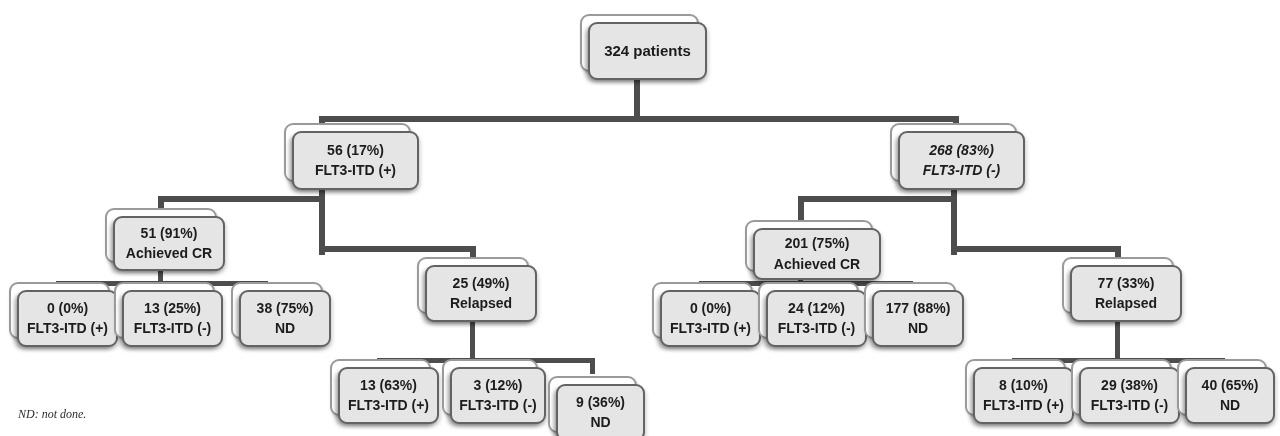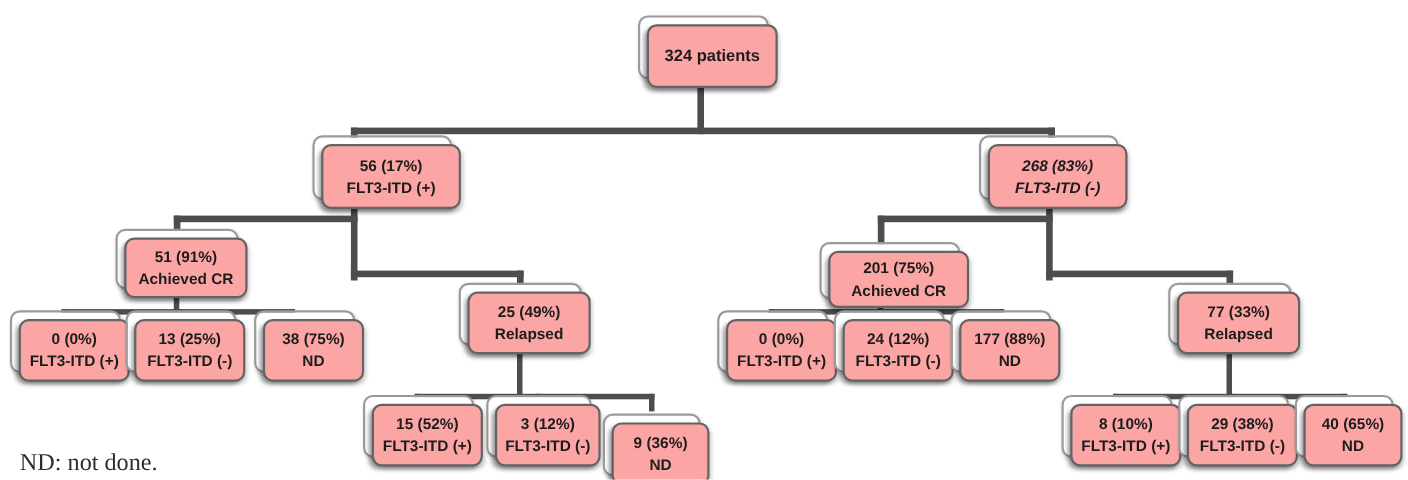--- a/index.html
+++ b/index.html
@@ -4,28 +4,28 @@
 <style>
   html,body{margin:0;padding:0;background:#ffffff;}
   body{width:1280px;height:436px;position:relative;font-family:"Liberation Sans",sans-serif;overflow:hidden;}
   .stage{position:absolute;left:0;top:0;width:1280px;height:436px;}
   .line{position:absolute;background:#4d4d4d;z-index:1;}
   .node{position:absolute;z-index:2;}
   .card{position:absolute;border-radius:9px;}
   .card.back{left:0;top:0;right:0;bottom:0;transform:translate(-8px,-8px);
     background:linear-gradient(150deg,#ffffff 55%,#e7e7e7);
     border:2px solid #9a9a9a;box-shadow:1px 2px 3px rgba(0,0,0,0.22);}
-  .card.front{left:0;top:0;right:0;bottom:0;background:#fca5a5;border:2px solid #636363;
+  .card.front{left:0;top:0;right:0;bottom:0;background:#e5e5e5;border:2px solid #636363;
     box-shadow:-3px 3px 4px -1px rgba(0,0,0,0.40), 2px 3px 4px -1px rgba(0,0,0,0.22);
     display:flex;flex-direction:column;align-items:center;justify-content:center;gap:3px;text-align:center;}
   .l1,.l2{font-weight:bold;font-size:14px;color:#1c1c1c;line-height:1.25;white-space:nowrap;}
   .node.root .l1{font-size:15px;}
   .l2:empty{display:none;}
   .footnote{position:absolute;left:18px;top:407px;z-index:2;
-    font-family:"Liberation Serif",serif;font-size:22px;color:#2d2d2d;}
+    font-family:"Liberation Serif",serif;font-style:italic;font-size:12px;color:#2d2d2d;}
 </style>
 </head>
 <body>
 
 <div class="stage">
 
   <div class="line" style="left:634px;top:78px;width:6px;height:44px;"></div>
   <div class="line" style="left:319px;top:116px;width:640px;height:6px;"></div>
   <div class="line" style="left:319px;top:116px;width:6px;height:26px;"></div>
   <div class="line" style="left:953px;top:116px;width:6px;height:26px;"></div>
@@ -142,21 +142,21 @@
     <div class="card back"></div>
     <div class="card front">
       <div class="l1">38 (75%)</div>
       <div class="l2">ND</div>
     </div>
   </div>
 
   <div class="node" style="left:338px;top:367px;width:101px;height:57px;">
     <div class="card back"></div>
     <div class="card front">
-      <div class="l1">15 (52%)</div>
+      <div class="l1">13 (63%)</div>
       <div class="l2">FLT3-ITD (+)</div>
     </div>
   </div>
 
   <div class="node" style="left:450px;top:367px;width:96px;height:57px;">
     <div class="card back"></div>
     <div class="card front">
       <div class="l1">3 (12%)</div>
       <div class="l2">FLT3-ITD (-)</div>
     </div>

